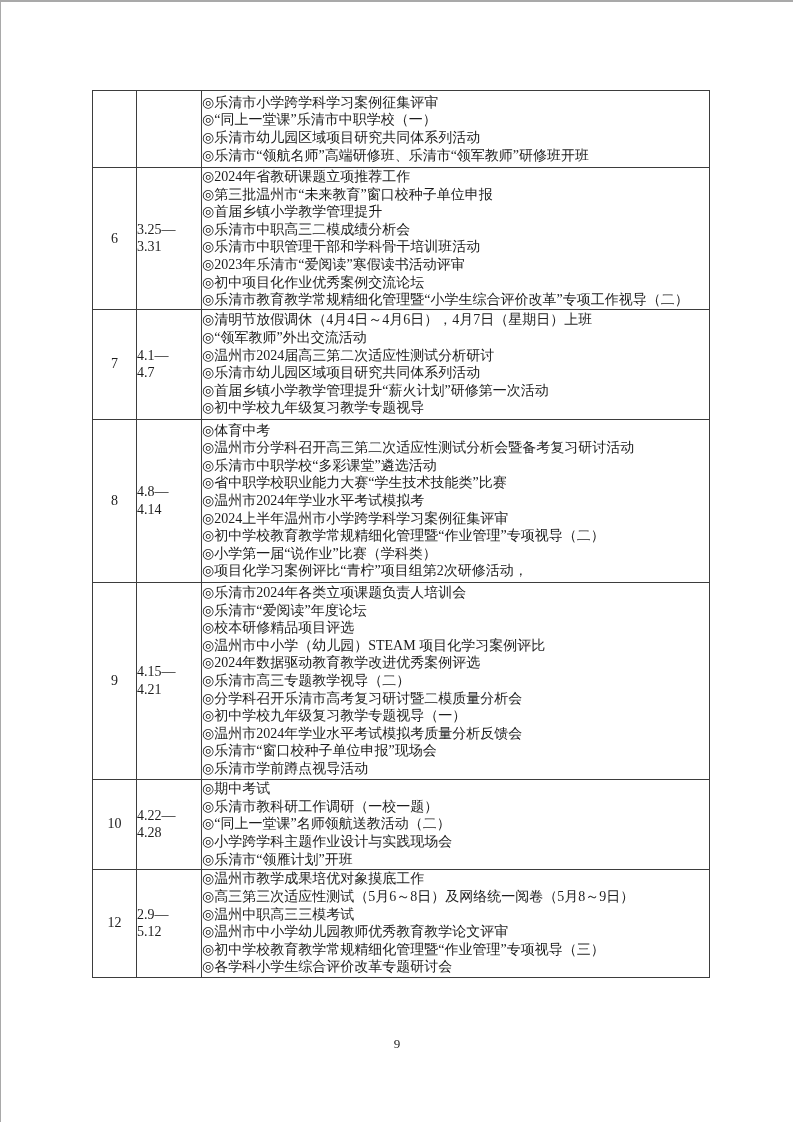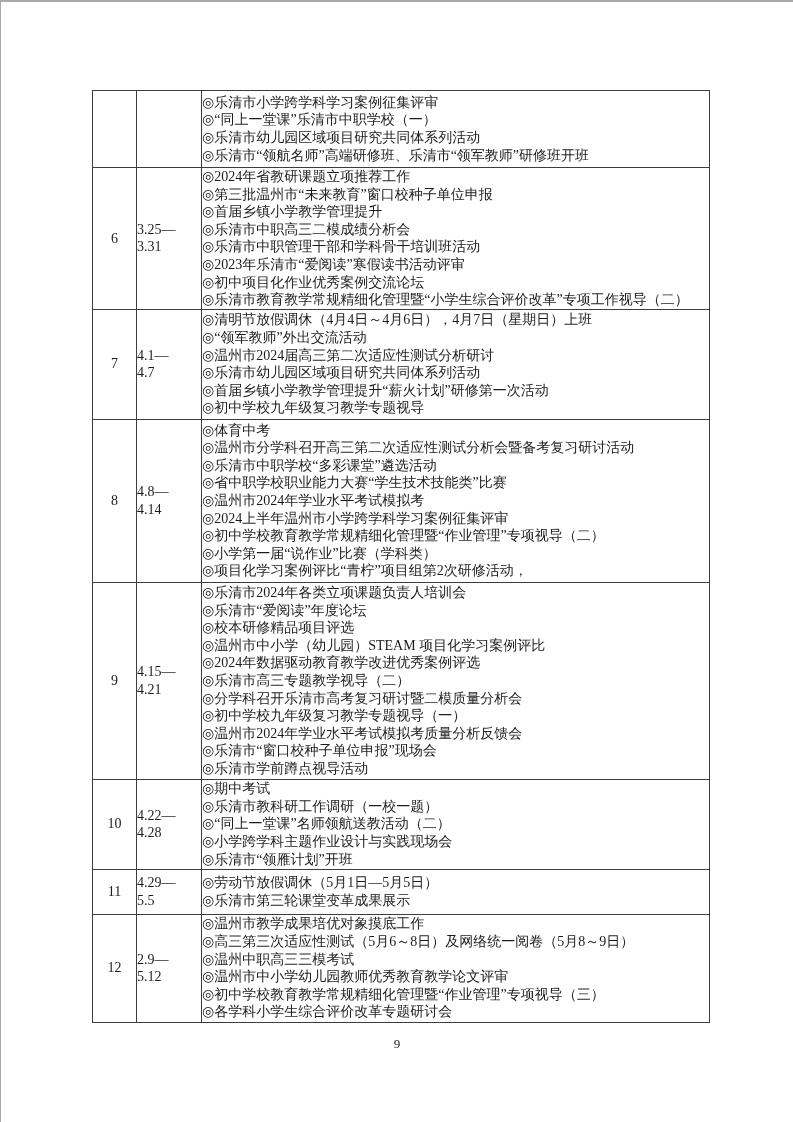--- a/index.html
+++ b/index.html
@@ -146,31 +146,20 @@
         </td>
         <td class="items">
           <div class="item">◎期中考试</div>
           <div class="item">◎乐清市教科研工作调研（一校一题）</div>
           <div class="item">◎“同上一堂课”名师领航送教活动（二）</div>
           <div class="item">◎小学跨学科主题作业设计与实践现场会</div>
           <div class="item">◎乐清市“领雁计划”开班</div>
         </td>
       </tr>
 
-      <tr style="height:45px;">
-        <td class="week">11</td>
-        <td class="dates">
-          <div>4.29—</div>
-          <div>5.5</div>
-        </td>
-        <td class="items">
-          <div class="item">◎劳动节放假调休（5月1日—5月5日）</div>
-          <div class="item">◎乐清市第三轮课堂变革成果展示</div>
-        </td>
-      </tr>
 
       <tr style="height:108px;">
         <td class="week">12</td>
         <td class="dates">
           <div>2.9—</div>
           <div>5.12</div>
         </td>
         <td class="items">
           <div class="item">◎温州市教学成果培优对象摸底工作</div>
           <div class="item">◎高三第三次适应性测试（5月6～8日）及网络统一阅卷（5月8～9日）</div>

